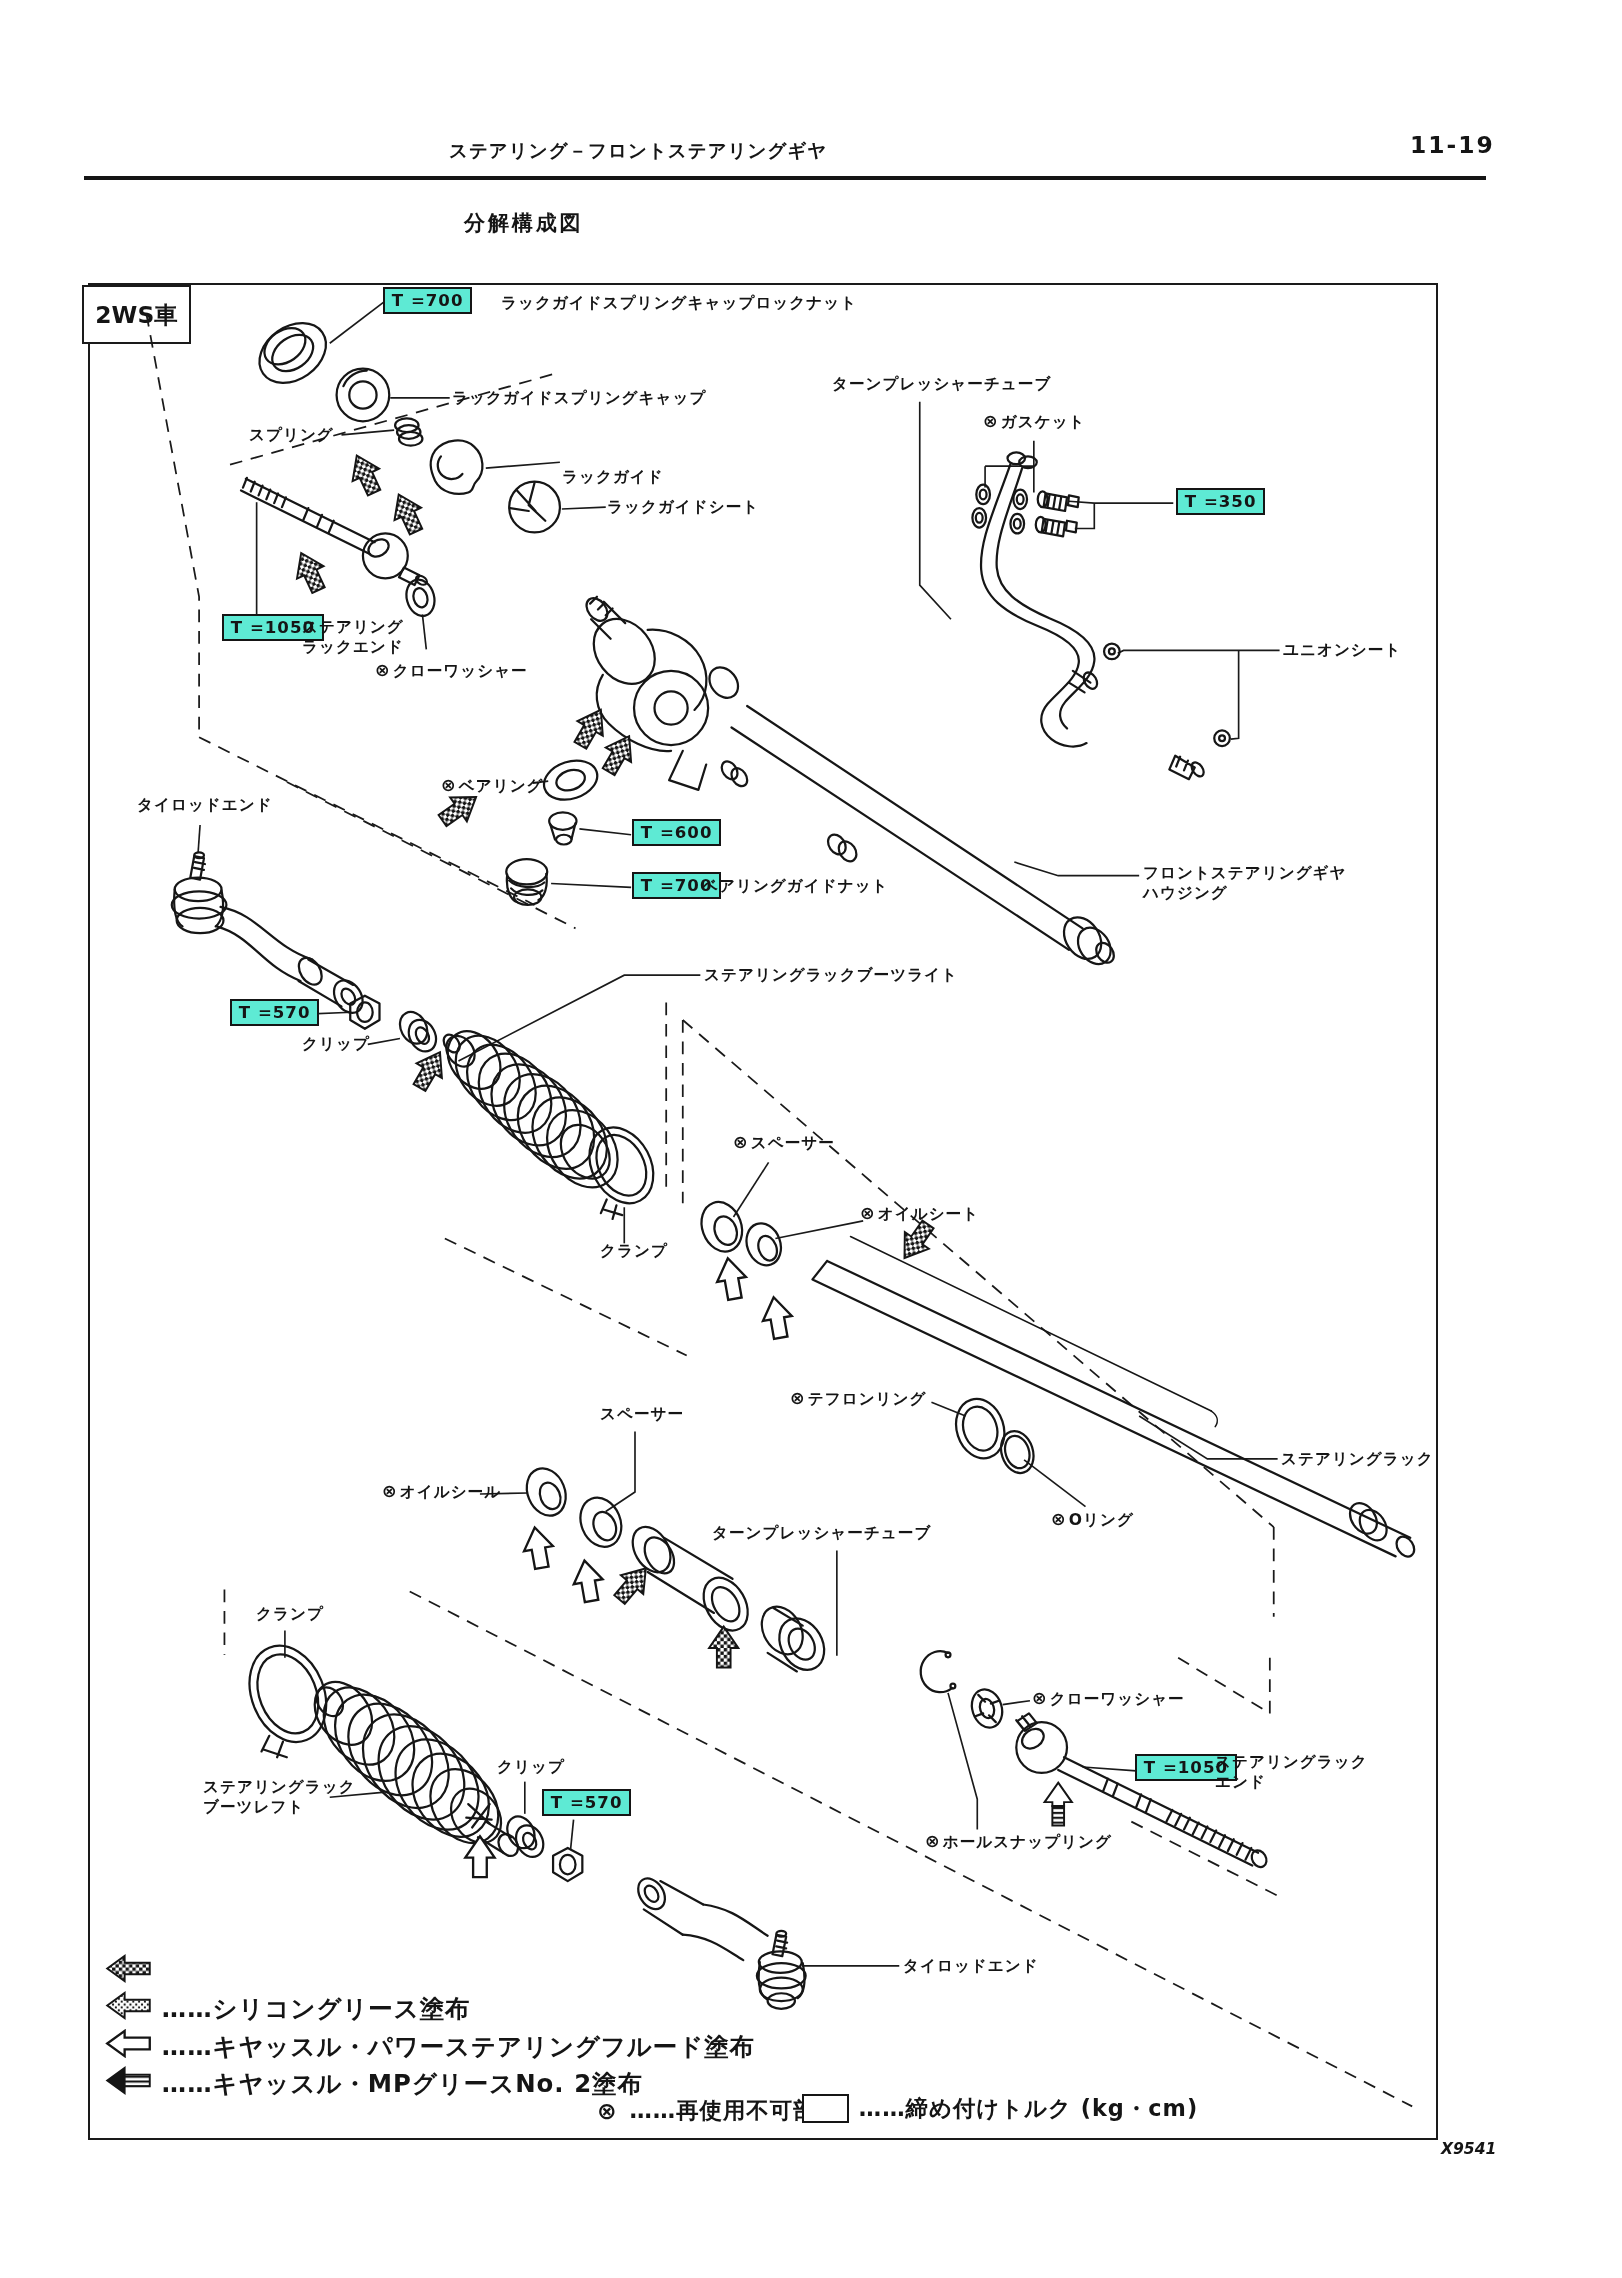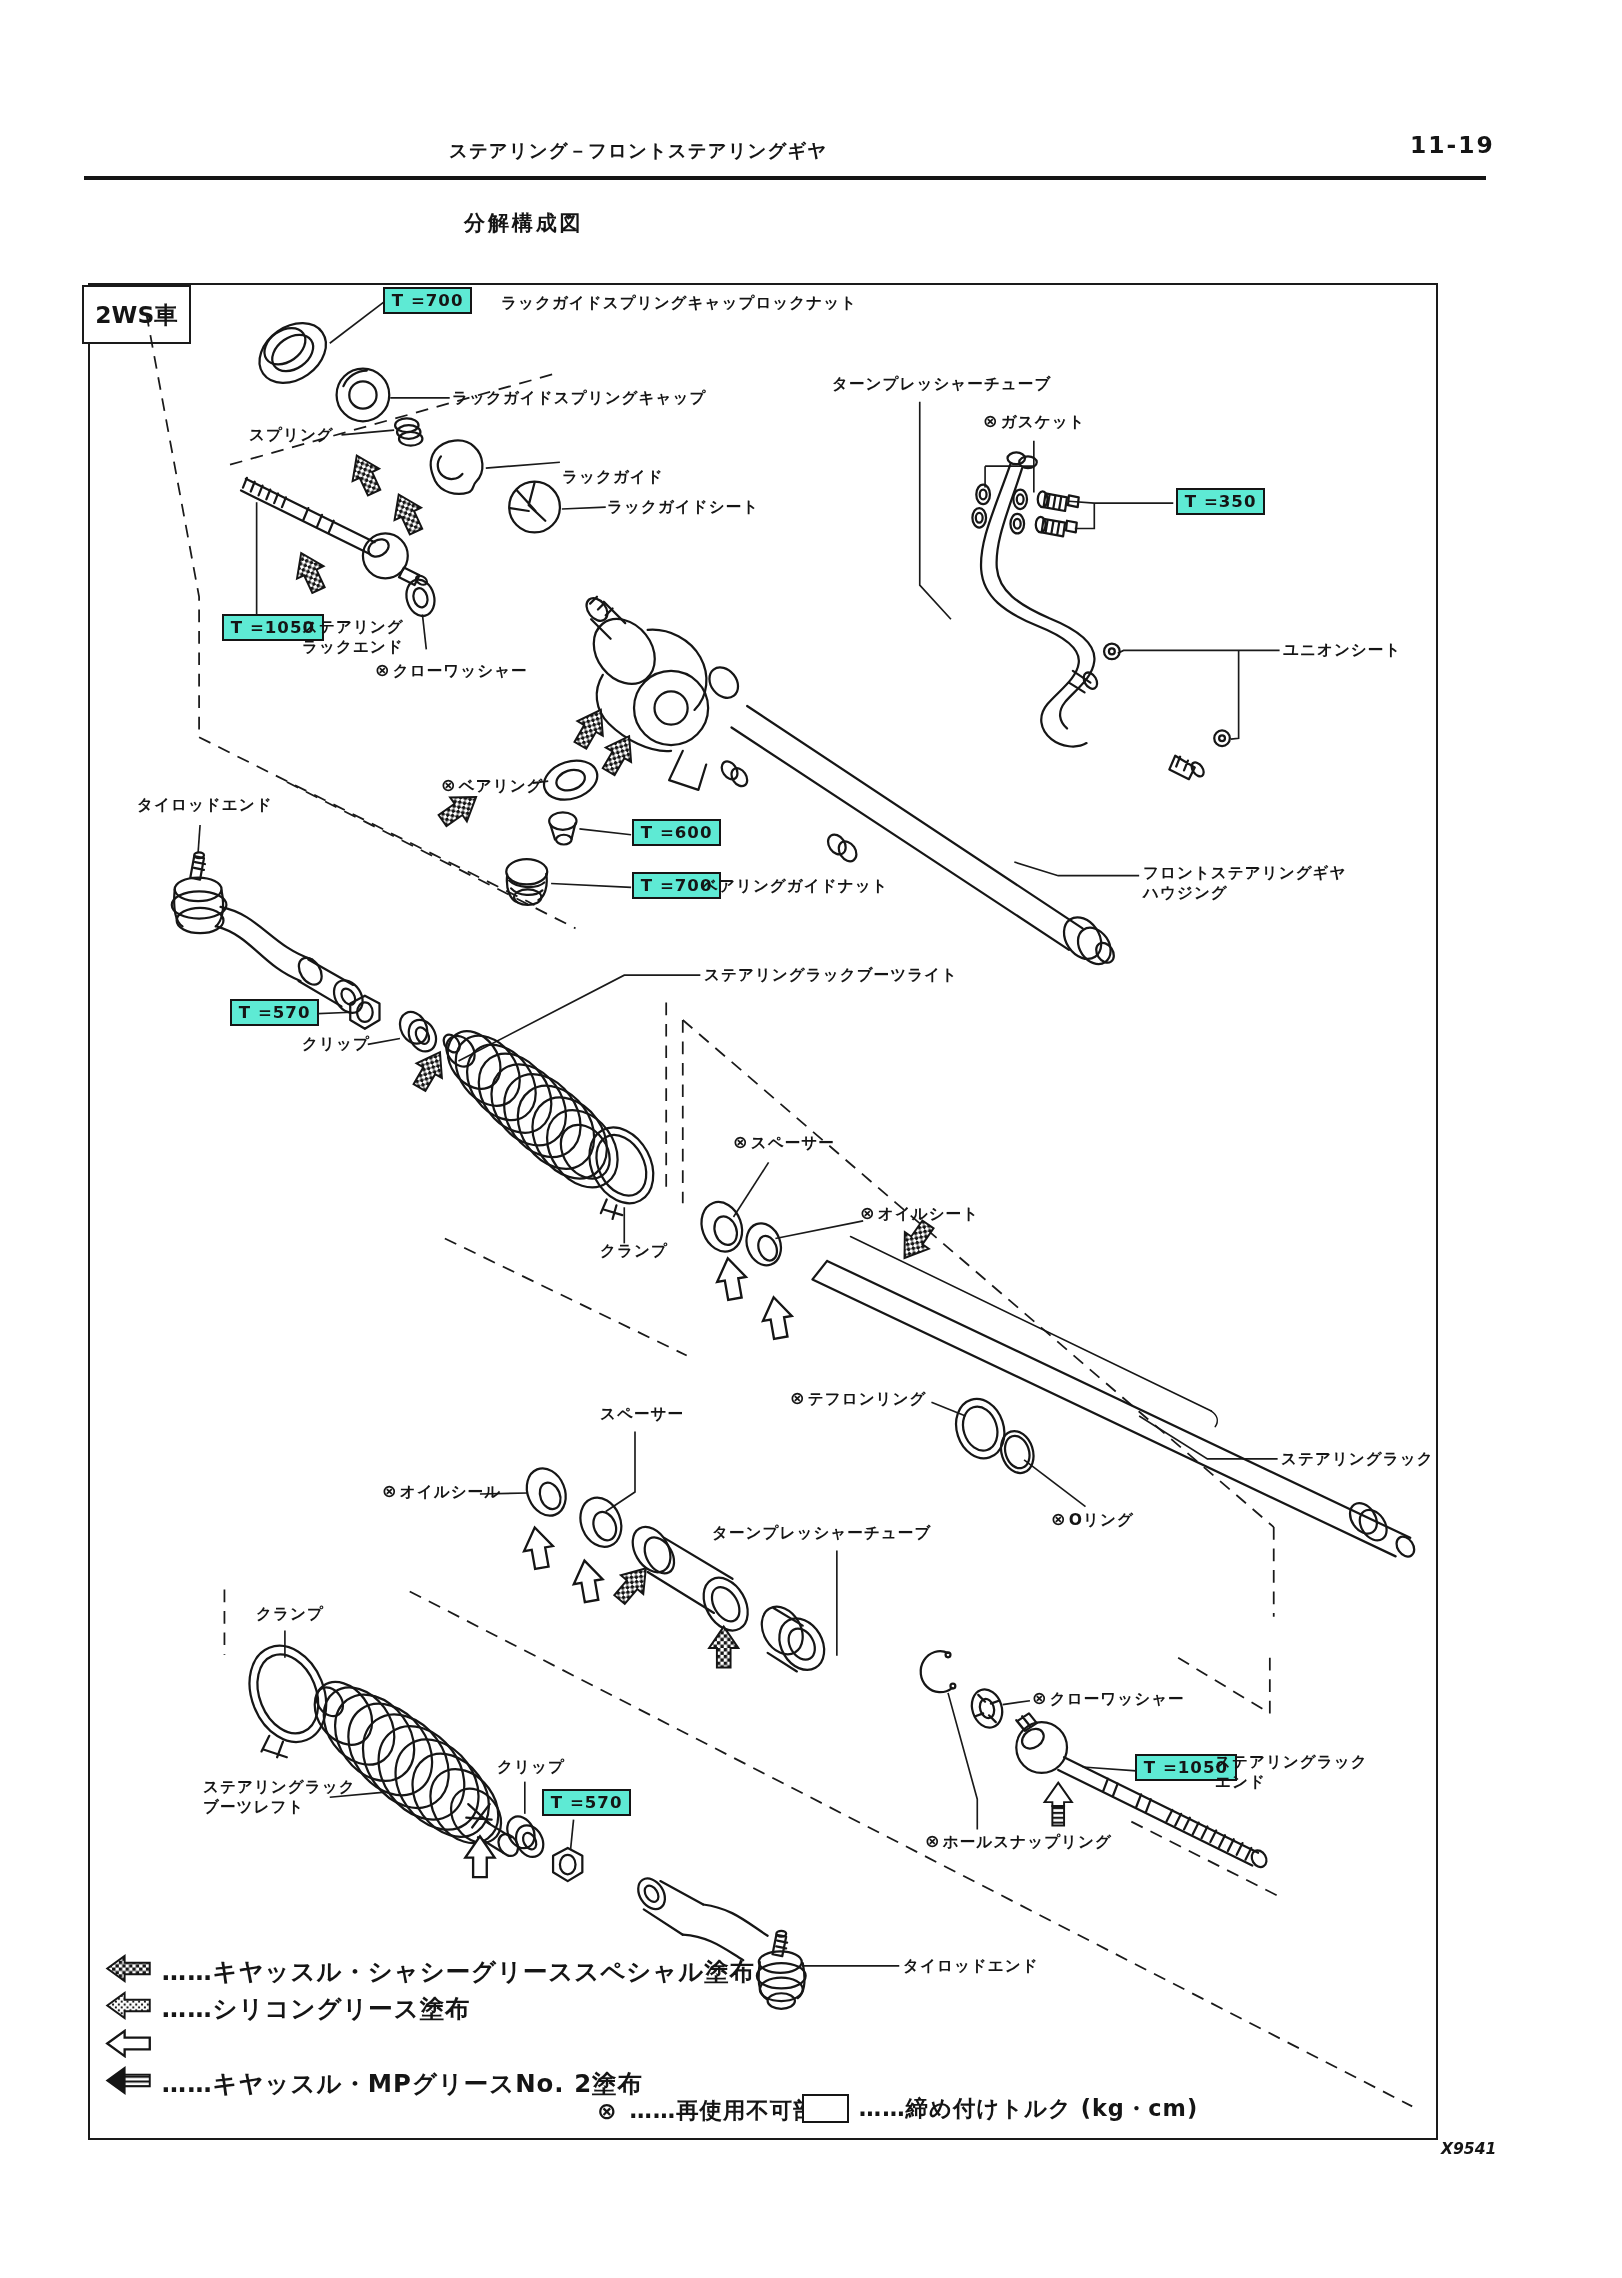--- a/index.html
+++ b/index.html
@@ -385,36 +385,36 @@
 エンド</div>
   <div class="lbl" style="left:925px;top:1830px"><span class="nr">⊗</span><span>ホールスナップリング</span></div>
   <div class="lbl" style="left:903px;top:1956px">タイロッドエンド</div>
 
   <div class="legend-row" style="left:105px;top:1954px">
     <span>
       <svg width="47" height="29" viewBox="0 0 48 30">
           <path d="M2,15 L20,2 L20,9 L46,9 L46,21 L20,21 L20,28 Z" fill="url(#pat-check)" stroke="#151515" stroke-width="2"></path>
         </svg>
     </span>
-    <span>……キヤッスル・シャシーグリーススペシャル塗布</span>
   </div>
   <div class="legend-row" style="left:105px;top:1991px">
     <span>
       <svg width="47" height="29" viewBox="0 0 48 30">
           <path d="M2,15 L20,2 L20,9 L46,9 L46,21 L20,21 L20,28 Z" fill="url(#pat-dots)" stroke="#151515" stroke-width="2"></path>
         </svg>
     </span>
     <span>……シリコングリース塗布</span>
   </div>
   <div class="legend-row" style="left:105px;top:2029px">
     <span>
       <svg width="47" height="29" viewBox="0 0 48 30">
           <path d="M2,15 L20,2 L20,9 L46,9 L46,21 L20,21 L20,28 Z" fill="#fff" stroke="#151515" stroke-width="2.4"></path>
         </svg>
     </span>
+    <span>……キヤッスル・パワーステアリングフルード塗布</span>
   </div>
   <div class="legend-row" style="left:105px;top:2066px">
     <span>
       <svg width="47" height="29" viewBox="0 0 48 30">
           <path d="M2,15 L20,2 L20,9 L20,21 L20,28 Z" fill="#151515" stroke="#151515" stroke-width="2"></path>
           <rect x="20" y="9" width="26" height="12" fill="url(#pat-hstripe)" stroke="#151515" stroke-width="2"></rect>
         </svg>
     </span>
     <span>……キヤッスル・MPグリースNo. 2塗布</span>
   </div>

